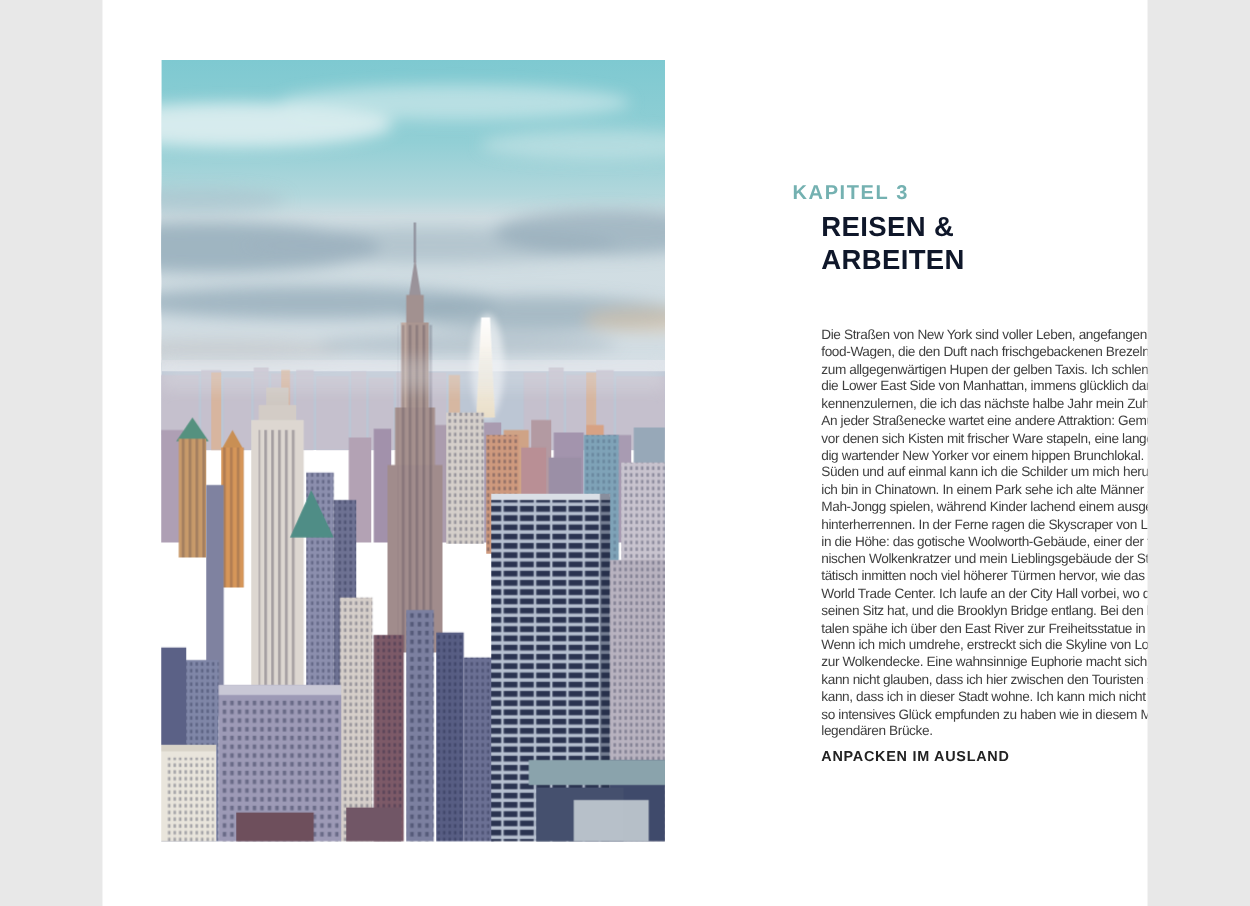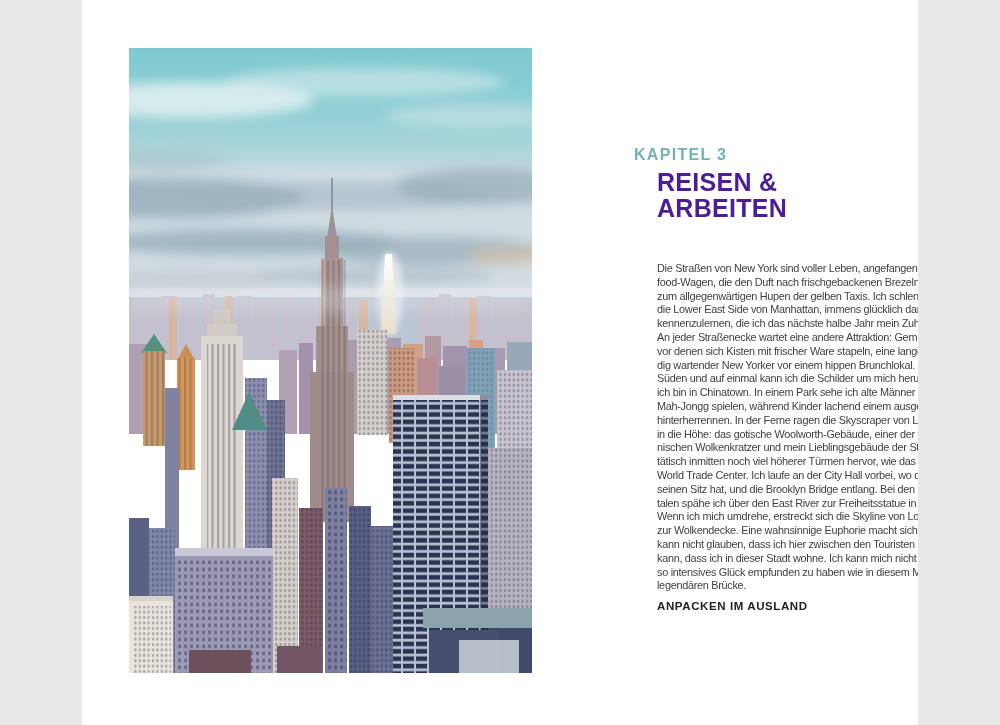--- a/index.html
+++ b/index.html
@@ -11,22 +11,22 @@
     position:absolute;left:47px;top:48px;width:403px;height:625px;overflow:hidden;
   }
   .photo svg{display:block;}
   .kicker{
     position:absolute;left:552px;top:146px;
     font-size:16px;font-weight:700;letter-spacing:1.3px;line-height:18px;
     color:#74b1b1;white-space:pre-line;
   }
   .chapter-title{
     position:absolute;left:575px;top:169px;
-    font-size:25px;font-weight:700;letter-spacing:0.3px;line-height:26px;
-    color:#4c1d95;white-space:pre-line;
+    font-size:22px;font-weight:700;letter-spacing:0.3px;line-height:26px;
+    color:#0f172a;white-space:pre-line;
   }
   .pagenum{
     position:absolute;left:950px;top:214px;width:40px;text-align:right;
     font-size:13.5px;font-weight:700;letter-spacing:1px;color:#3a3a3a;
   }
   .pagenum-rule{
     position:absolute;left:956px;top:236px;width:44px;height:2px;background:#9a9a9a;
   }
   .article{
     position:absolute;left:575px;top:262px;width:400px;

